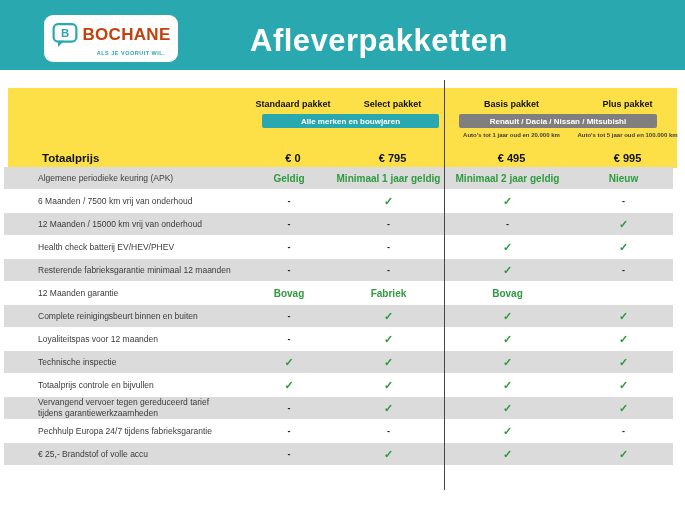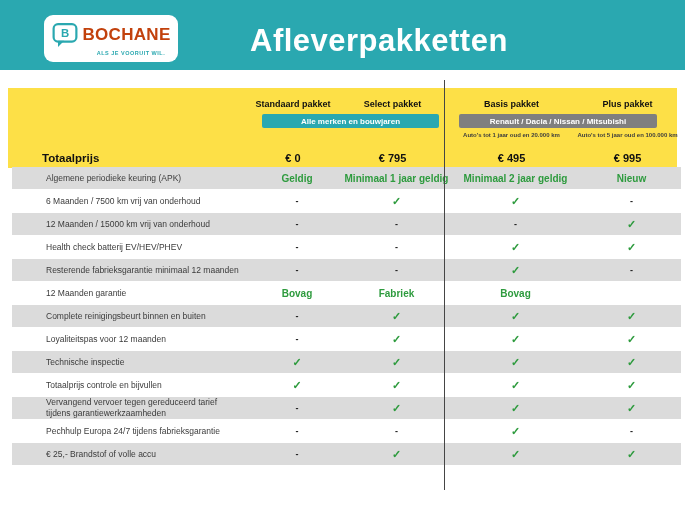--- a/index.html
+++ b/index.html
@@ -30,21 +30,21 @@
   .teal-badge { background:#2AA8B0; grid-column:2/4; margin-left:16px; margin-right:6px; }
   .gray-badge { background:#7F7F7F; grid-column:4/6; margin-left:14px; margin-right:20px; }
   .subnotes { height:11px; }
   .subnote { font-size:6px; font-weight:bold; color:#3d3d3d; white-space:nowrap; }
   .pricerow { height:20px;margin-top:8px; }
   .leftcell { justify-content:flex-start; text-align:left; padding-left:34px; }
   .pricelabel { font-size:11.5px; font-weight:bold; color:#111111; }
   .price { font-size:11px; font-weight:bold; color:#111111; }
 
   
-  .rows { position:absolute; left:12px; top:167px; width:669px; }
+  .rows { position:absolute; left:4px; top:167px; width:669px; }
   .frow { display:grid; grid-template-columns:238px 94px 105px 133px 99px; min-height:22px; margin-bottom:1px; }
   .frow.gray { background:#DBDBDB; }
   .frow.light { background:#FFFFFF; }
   .flabel { justify-content:flex-start; text-align:left; padding-left:34px; padding-right:8px;
             font-size:8.5px; color:#3b3b3b; line-height:1.25; }
   .check { color:#2E9B3E; font-size:11px; font-weight:bold; }
   .dash { color:#222222; font-size:9px; font-weight:bold; }
   .textval { color:#2E9B3E; font-size:10px; font-weight:bold; }
 
   

